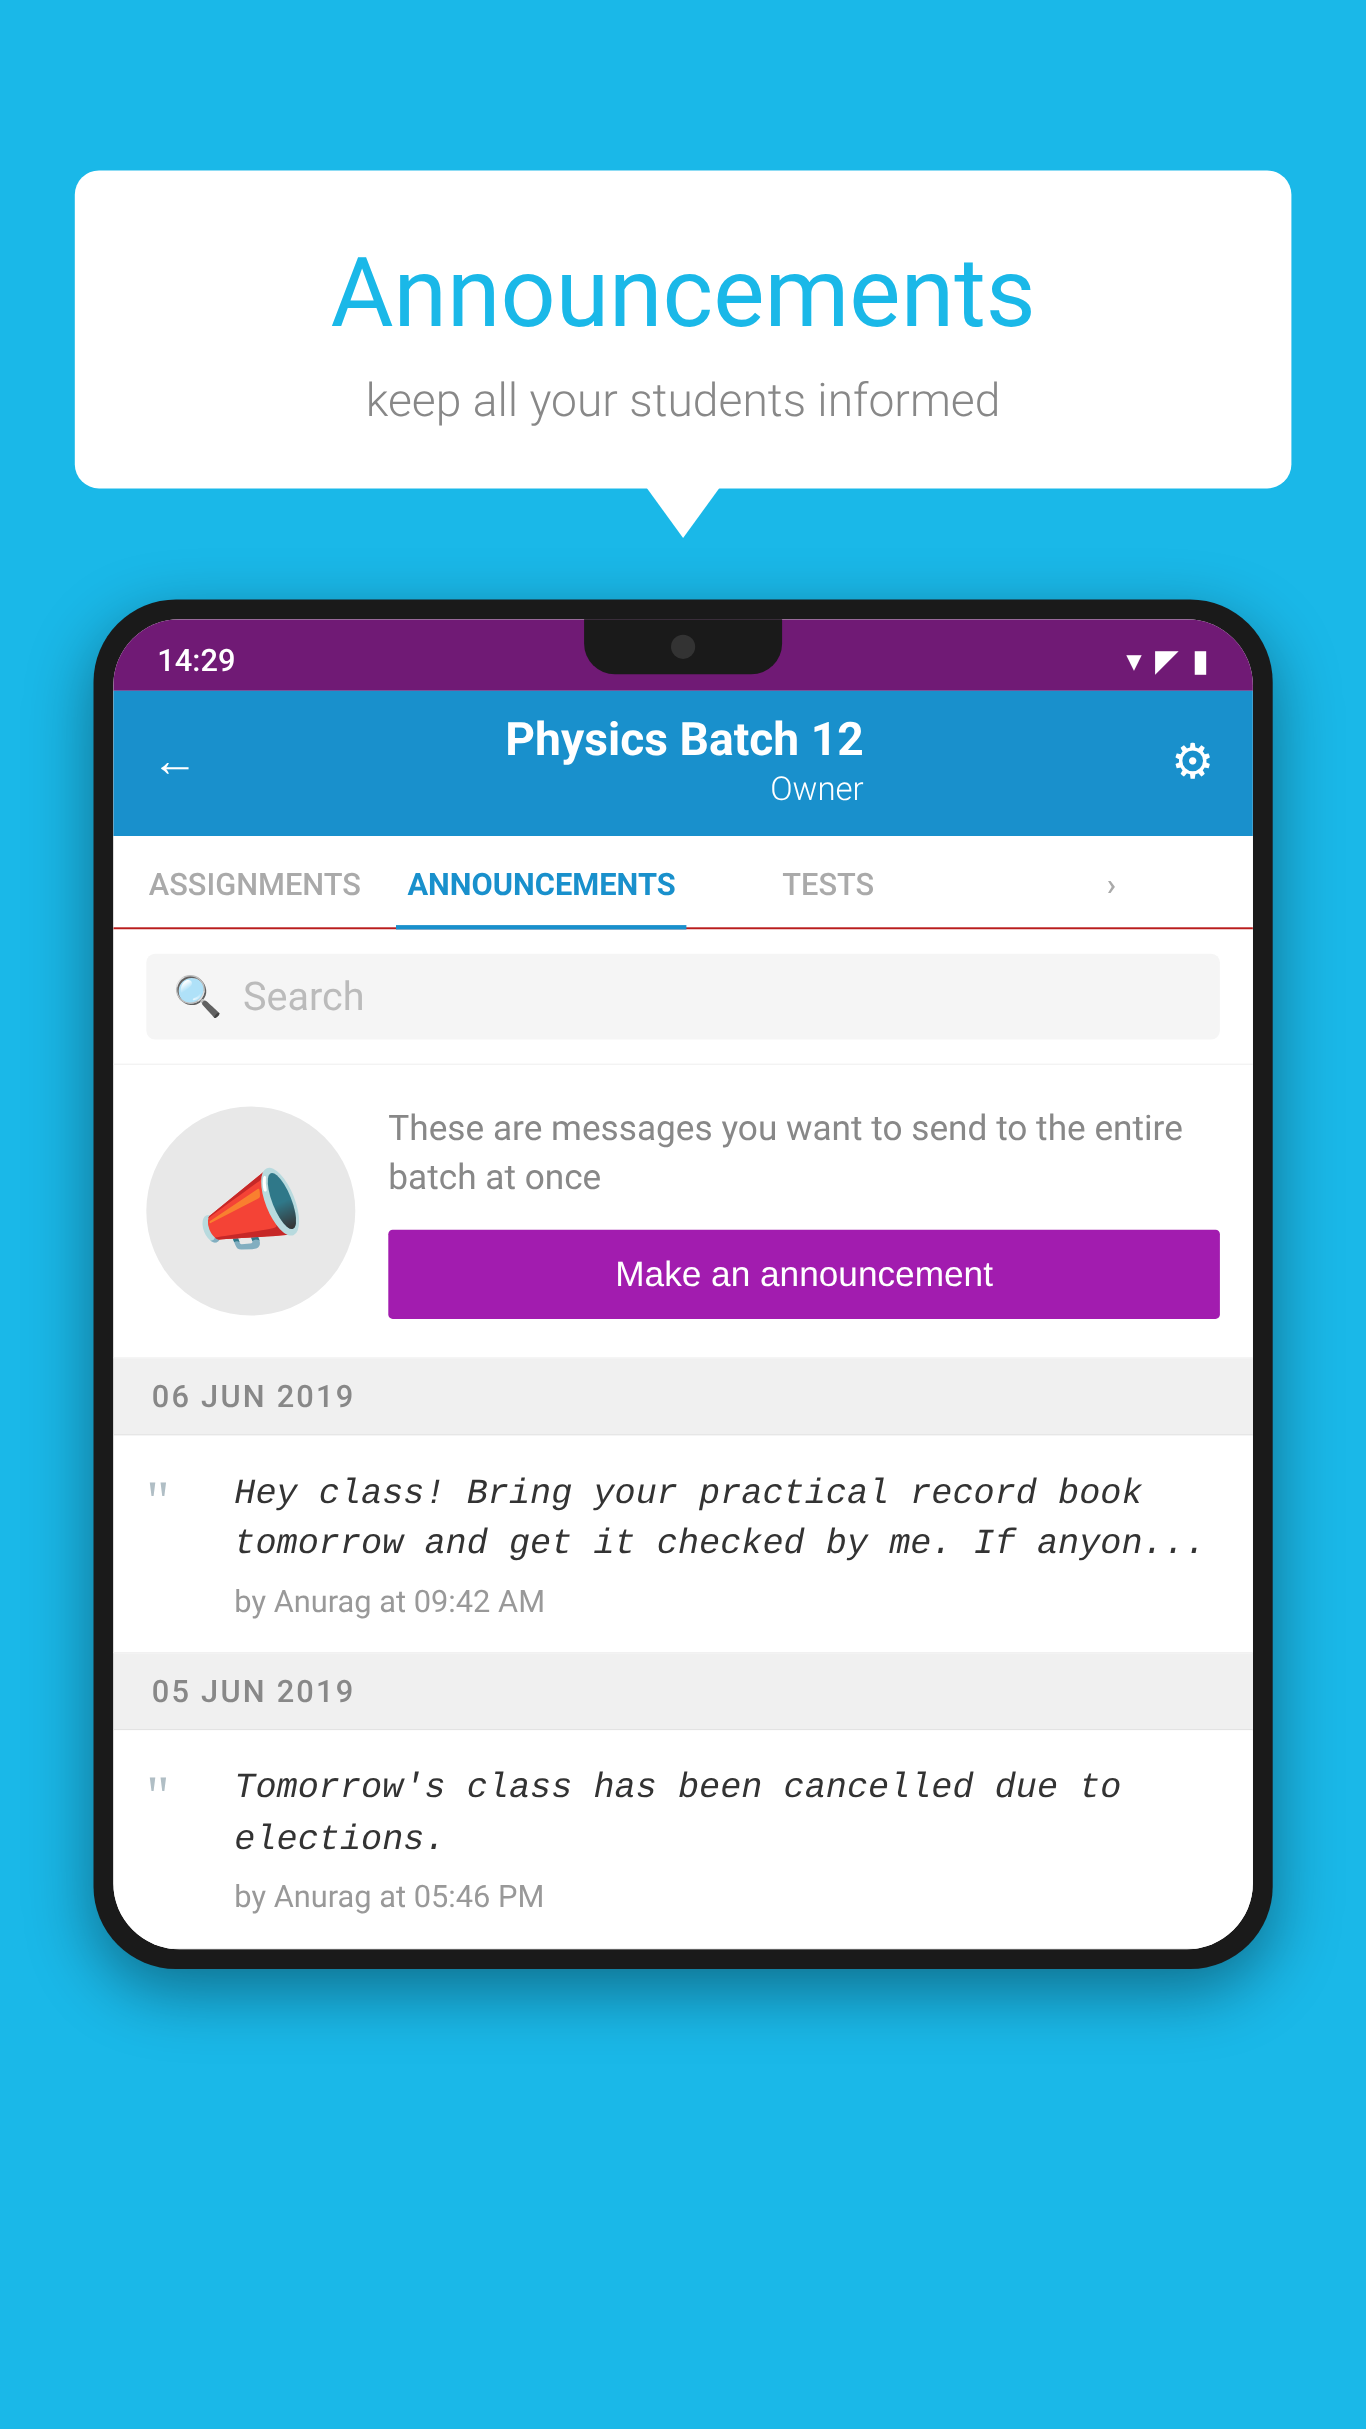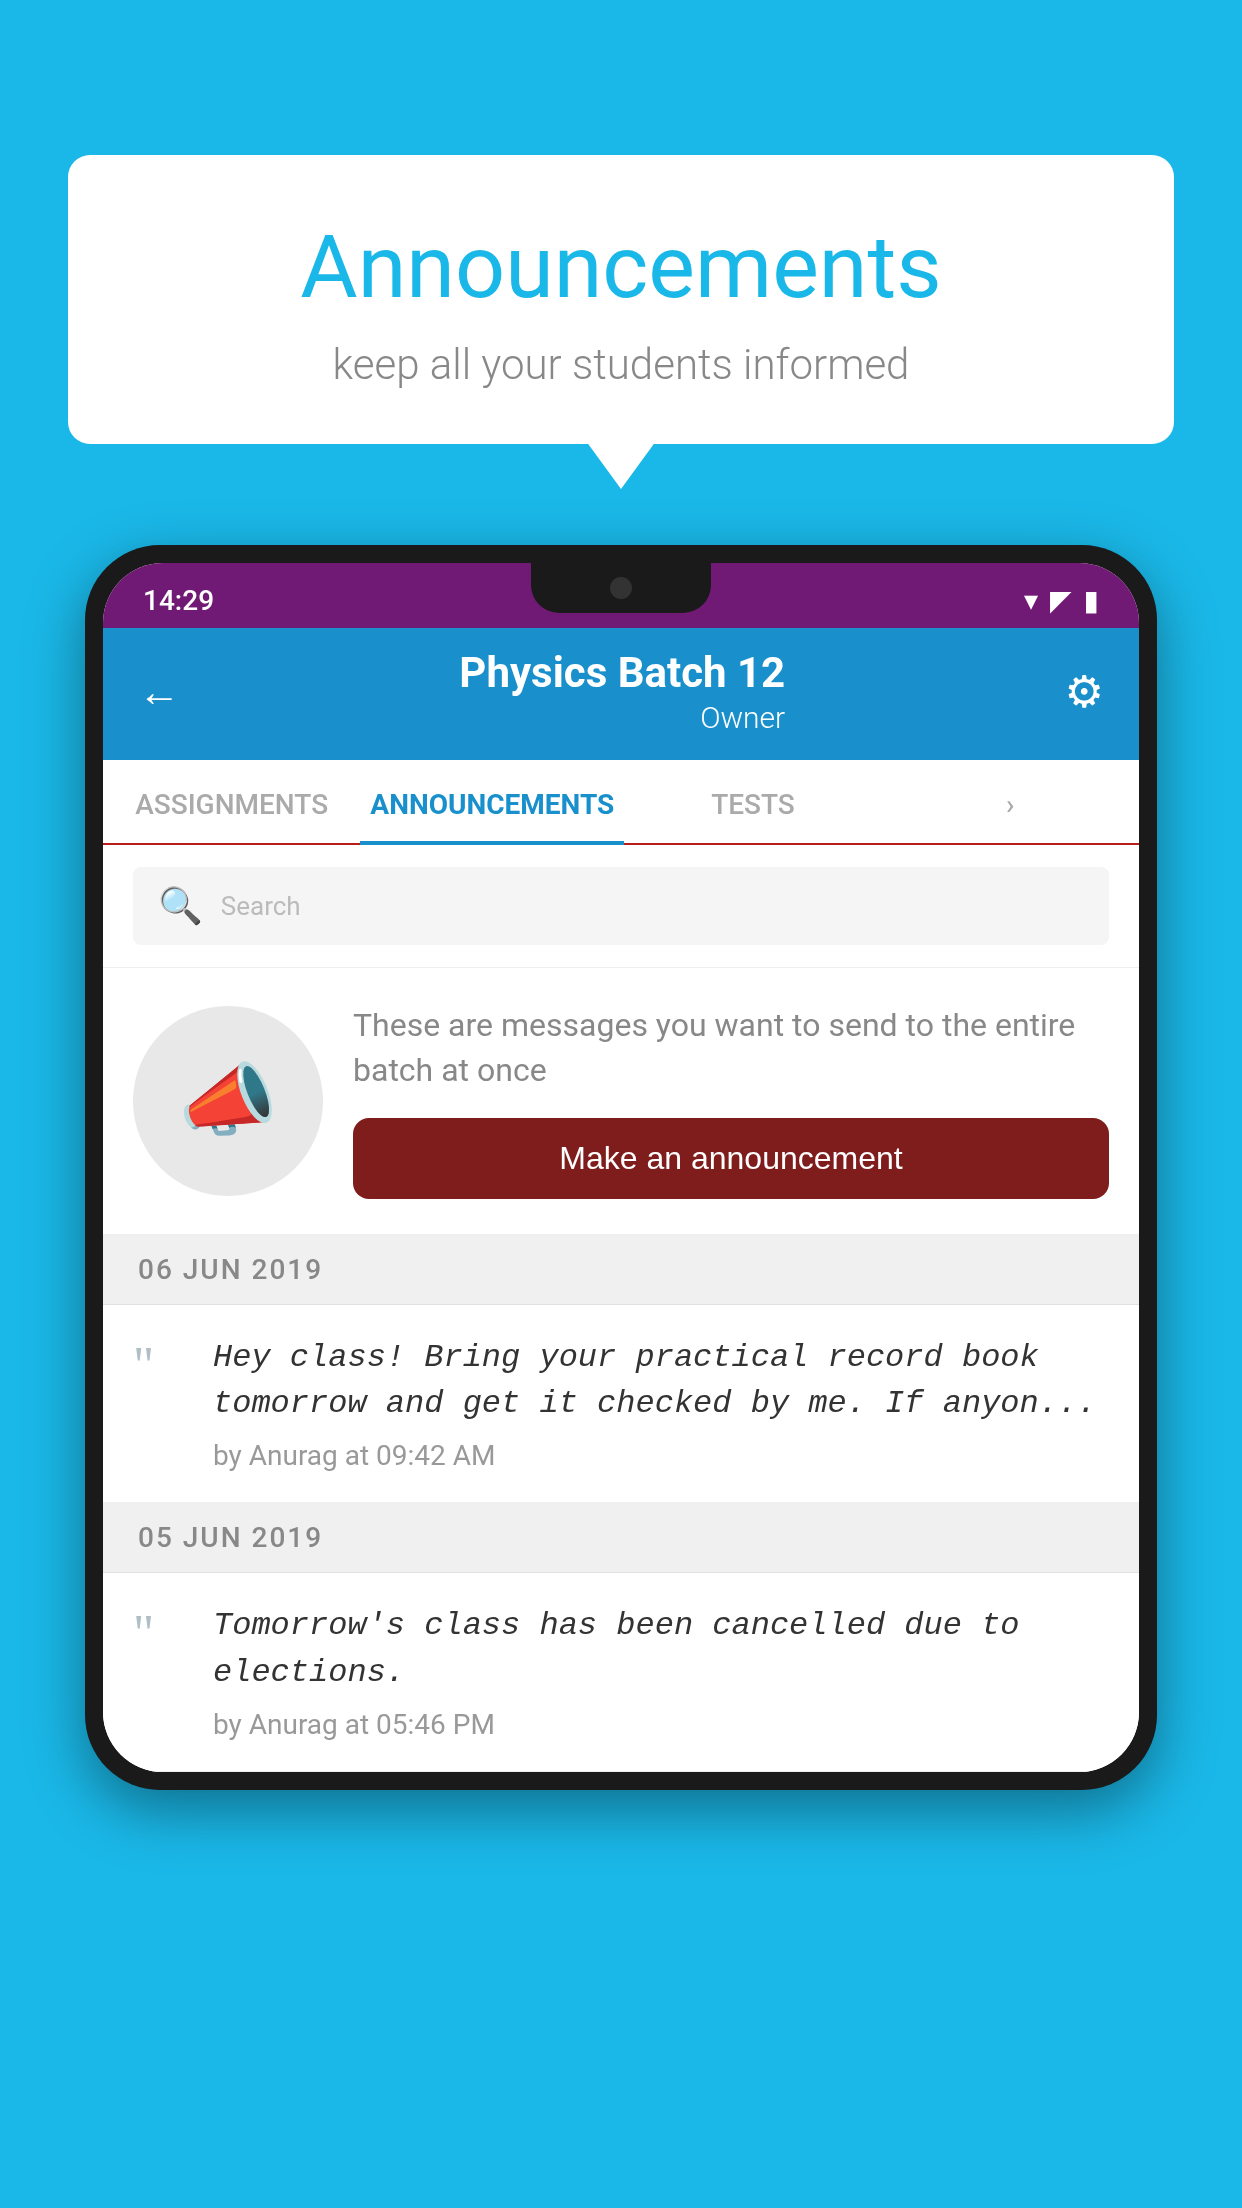--- a/index.html
+++ b/index.html
@@ -215,21 +215,21 @@
       gap: 18px;
     }
 
     .search-icon-svg {
       color: #aaa;
       font-size: 36px;
     }
 
     .search-placeholder {
       color: #bbb;
-      font-size: 26px;
+      font-size: 36px;
     }
 
     
     .announcement-prompt {
       background: white;
       padding: 35px 30px;
       display: flex;
       align-items: center;
       gap: 30px;
       border-bottom: 1px solid #eee;
@@ -256,24 +256,24 @@
     }
 
     .announcement-desc {
       color: #888;
       font-size: 32px;
       line-height: 1.4;
       margin-bottom: 25px;
     }
 
     .make-announcement-btn {
-      background: #7f1d1d;
+      background: #a21caf;
       color: white;
       border: none;
-      border-radius: 16px;
+      border-radius: 4px;
       padding: 22px 35px;
       font-size: 32px;
       font-weight: 500;
       cursor: pointer;
       width: 100%;
     }
 
     
     .date-divider {
       background: #f0f0f0;

